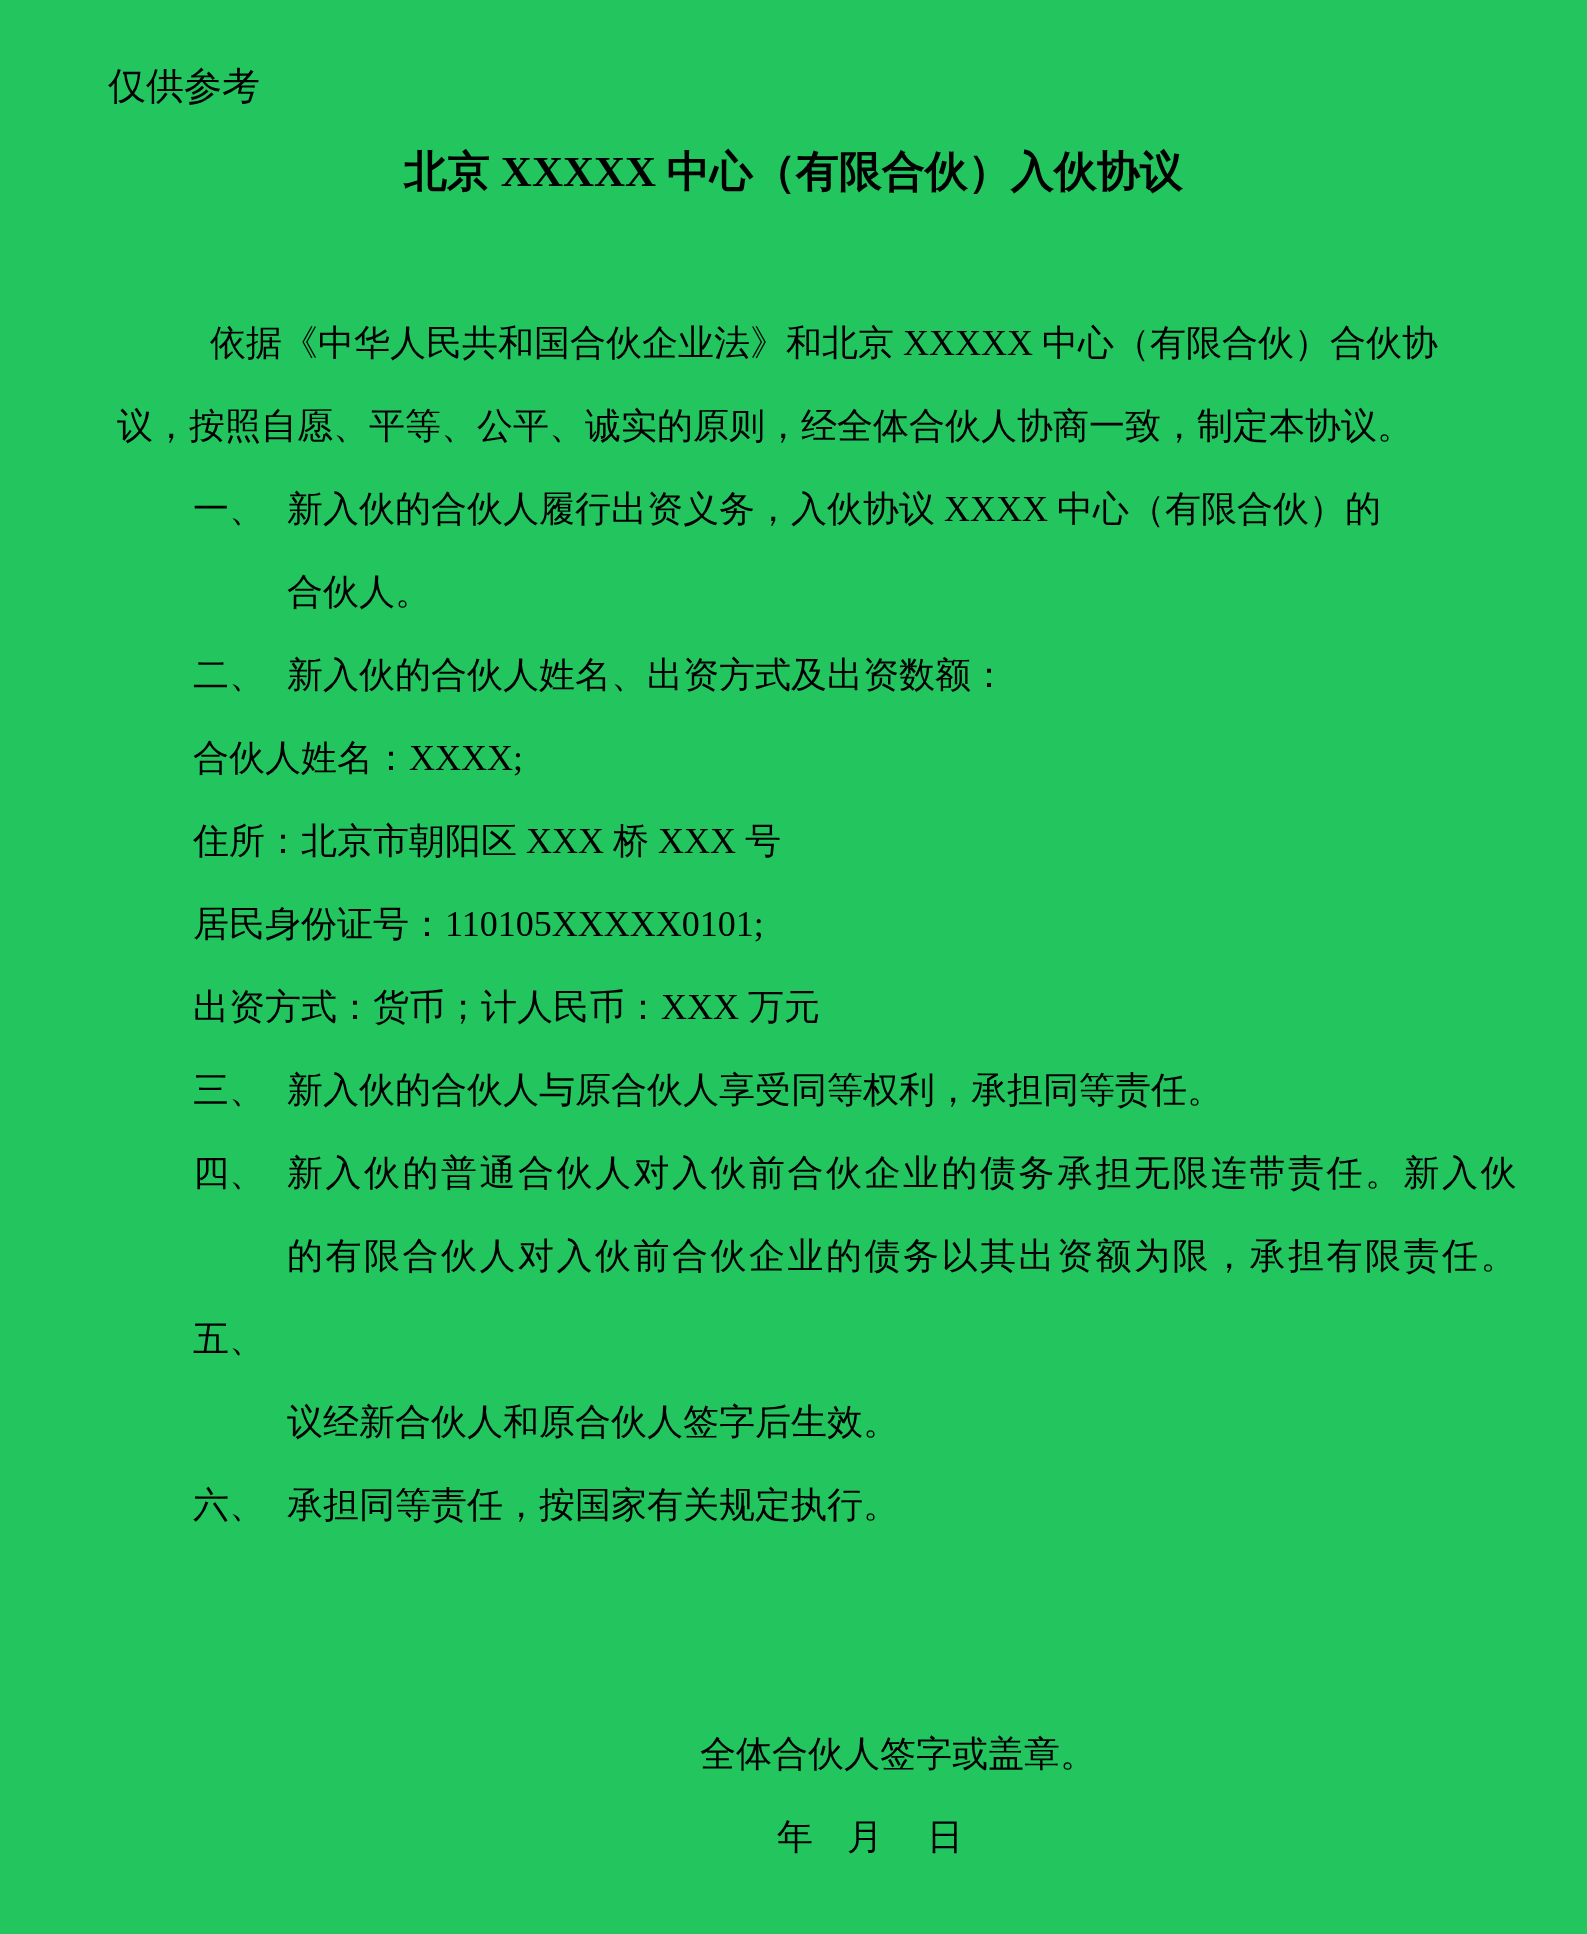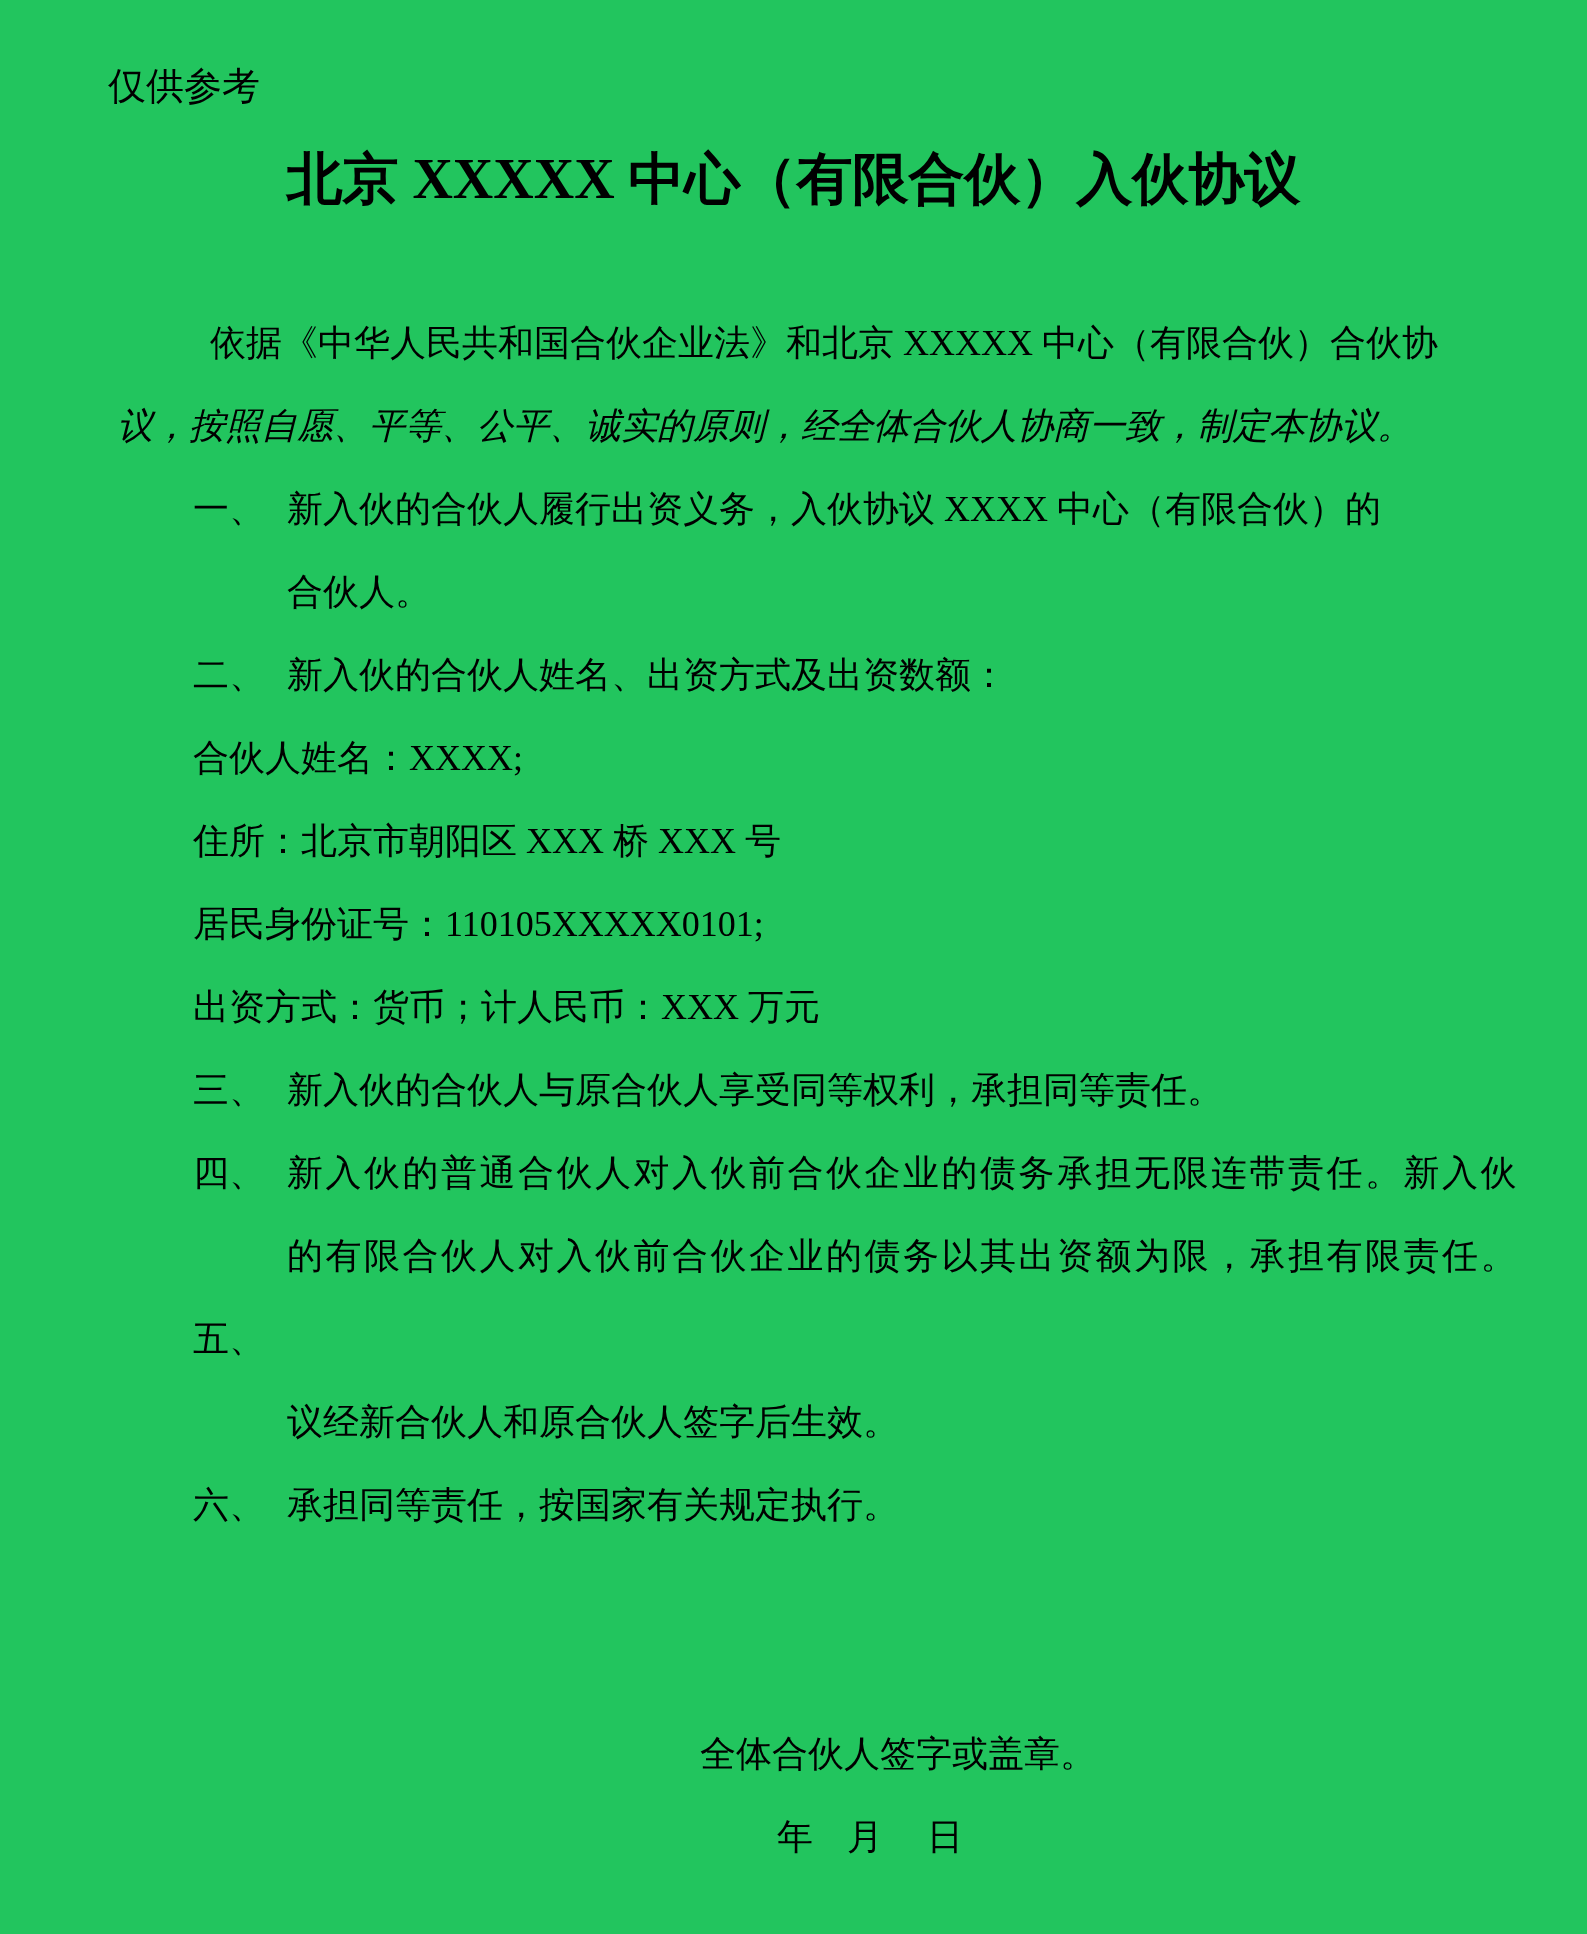--- a/index.html
+++ b/index.html
@@ -19,38 +19,38 @@
     line-height:1.2;
     color:#000000;
   }
   .ref{font-size:38px;}
   .doc-title{
     position:absolute;
     left:0;
     right:0;
     top:146px;
     text-align:center;
-    font-size:56px;
+    font-size:43px;
     font-weight:bold;
     white-space:nowrap;
     line-height:1.2;
   }
   .stretch{letter-spacing:2.5px;}
 </style>
 </head>
 <body>
 
 <div id="page">
 
   <div class="line ref" style="left:108px; top:64px;">仅供参考</div>
 
   <div class="doc-title">北京 XXXXX 中心（有限合伙）入伙协议</div>
 
   <div class="line" style="left:210px; top:322px;">依据《中华人民共和国合伙企业法》和北京 XXXXX 中心（有限合伙）合伙协</div>
-  <div class="line" style="left:117px; top:405px;font-style:italic;">议，按照自愿、平等、公平、诚实的原则，经全体合伙人协商一致，制定本协议。</div>
+  <div class="line" style="left:117px; top:405px;">议，按照自愿、平等、公平、诚实的原则，经全体合伙人协商一致，制定本协议。</div>
 
   <div class="line" style="left:193px; top:488px;">一、</div>
   <div class="line" style="left:287px; top:488px;">新入伙的合伙人履行出资义务，入伙协议 XXXX 中心（有限合伙）的</div>
   <div class="line" style="left:287px; top:571px;">合伙人。</div>
 
   <div class="line" style="left:193px; top:654px;">二、</div>
   <div class="line" style="left:287px; top:654px;text-align:right;">新入伙的合伙人姓名、出资方式及出资数额：</div>
 
   <div class="line" style="left:193px; top:737px;">合伙人姓名：XXXX;</div>
   <div class="line" style="left:193px; top:820px;">住所：北京市朝阳区 XXX 桥 XXX 号</div>

